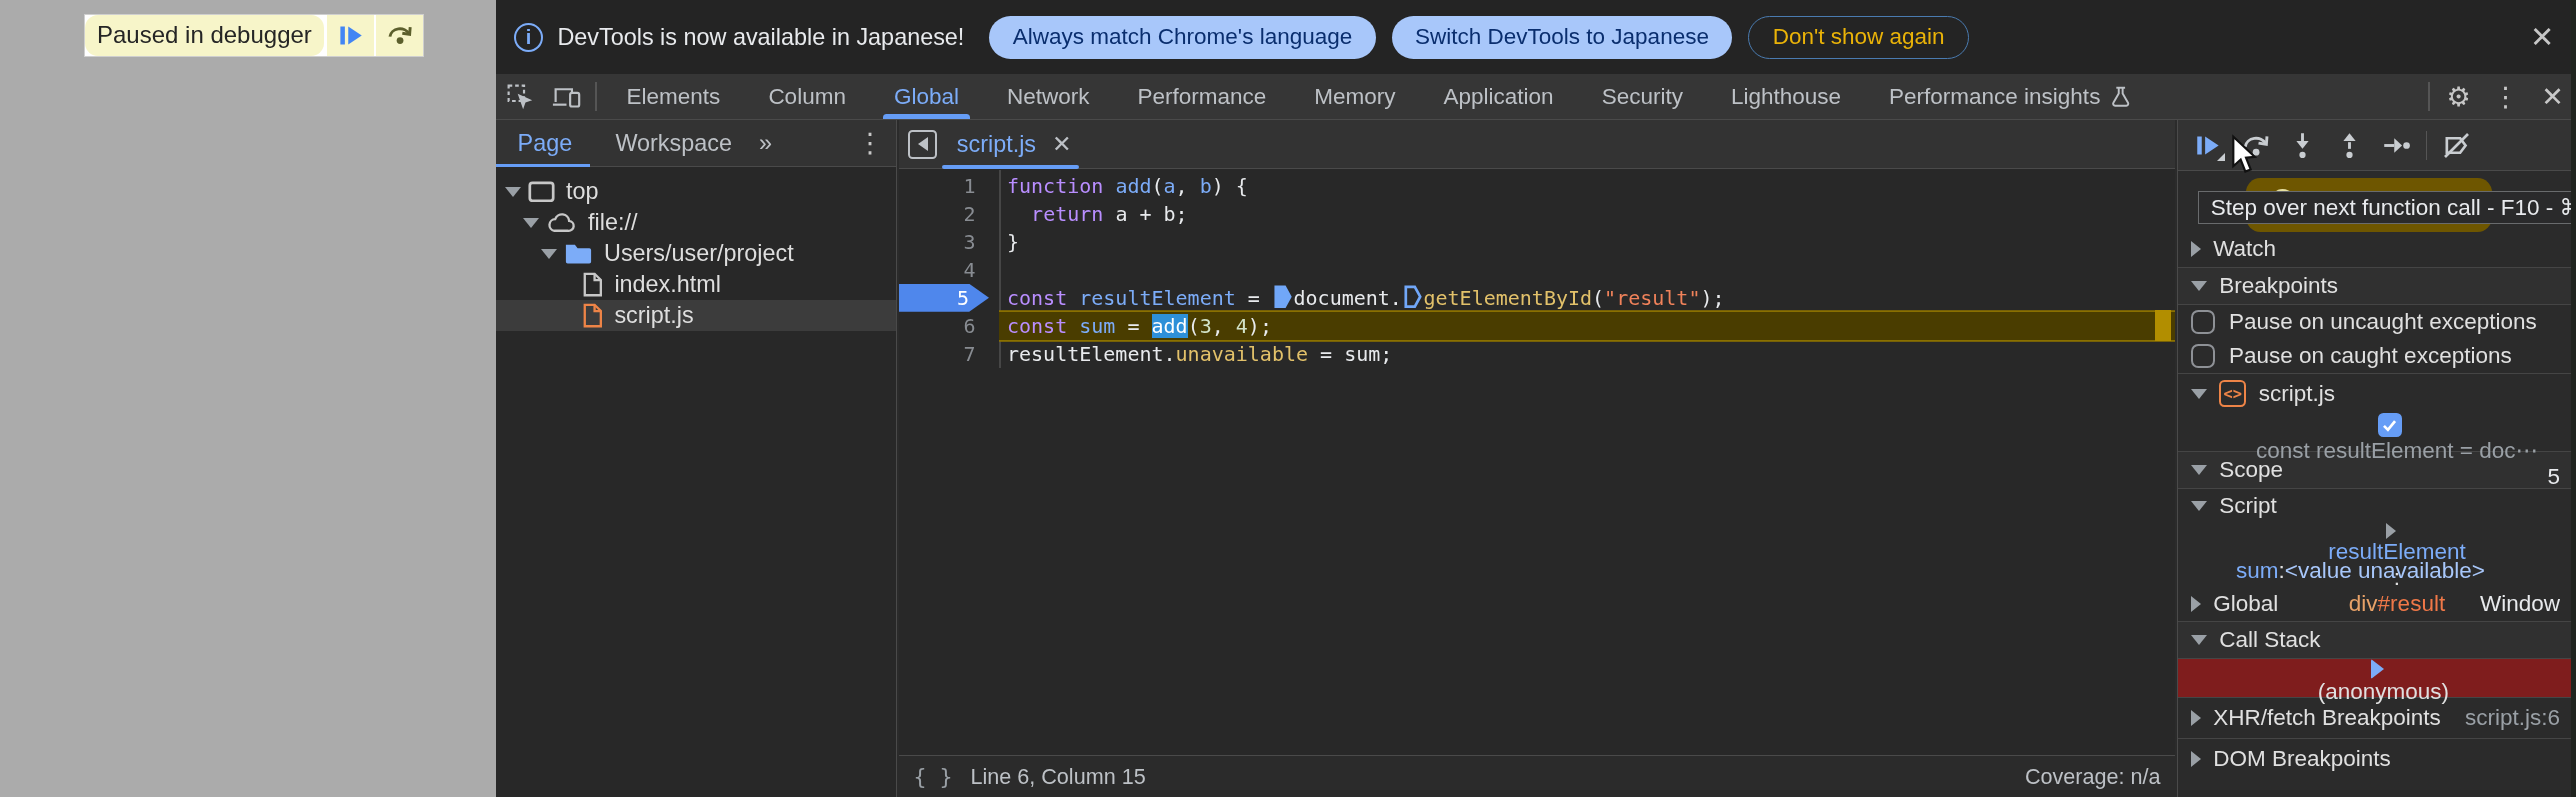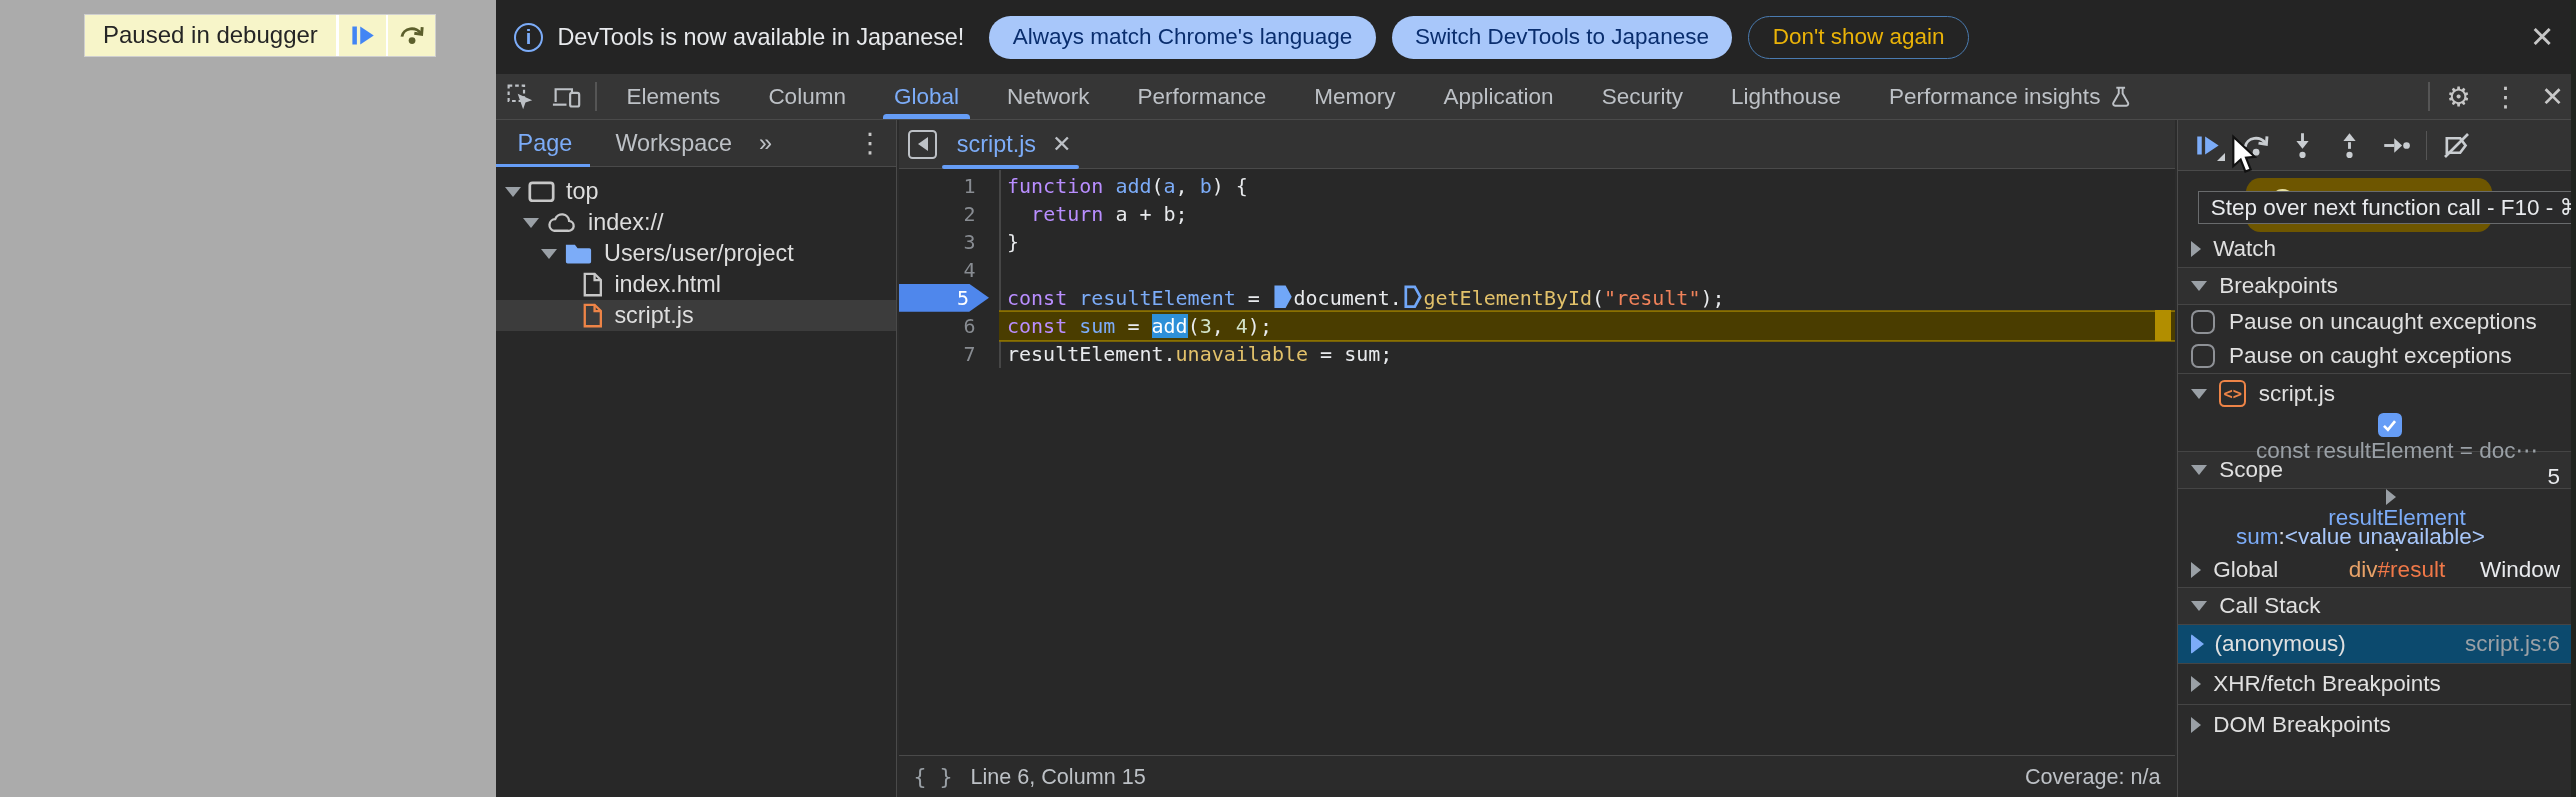--- a/index.html
+++ b/index.html
@@ -4,21 +4,21 @@
 <style>
   * { margin:0; padding:0; box-sizing:border-box; }
   html,body { width:2576px; height:797px; overflow:hidden; background:#ABABAB;
               font-family:"Liberation Sans", sans-serif; }
   #stage { position:absolute; inset:0; width:2576px; height:797px; }
 
   
   #paused-banner { position:absolute; left:84px; top:13.5px; height:43px; display:flex;
     background:#FFFFFF; border:0.9px solid #CFCFCF; }
   #paused-banner .cell { background:#F7F5C9; display:flex; align-items:center; }
-  #paused-banner .lbl { padding:0 18px; font-size:24px; color:#252525; }
+  #paused-banner .lbl { padding:0 12px; font-size:24px; color:#252525;border-radius:13px; }
   #paused-banner .ic { width:47px; justify-content:center; margin-left:2.7px; }
   #paused-banner svg { width:27px; height:27px; }
 
   
   #devtools { position:absolute; left:496px; top:0; width:2080px; height:797px; background:#2B2B2B; }
 
   .infobar { position:absolute; left:0; top:0; right:0; height:74px; background:#242424;
     display:flex; align-items:center; padding:0 21.6px 0 18px; }
   .info-icon { width:29px; height:29px; border:2.7px solid #7CACF8; border-radius:50%;
     color:#7CACF8; font-size:20px; font-weight:bold; display:flex; align-items:center; justify-content:center; flex:0 0 auto;}
@@ -99,21 +99,21 @@
   .tri-r { width:0;height:0;border-top:8px solid transparent;border-bottom:8px solid transparent;border-left:10.8px solid #9AA0A6; margin-right:12.6px; flex:0 0 auto;}
   .tri-d { width:0;height:0;border-left:8px solid transparent;border-right:8px solid transparent;border-top:10.8px solid #9AA0A6; margin-right:12.6px; flex:0 0 auto;}
   .cb { width:24px; height:24px; border:2.7px solid #8E9196; border-radius:7.2px; margin-right:14.4px; flex:0 0 auto; }
   .cb.on { background:#669DF6; border-color:#669DF6; display:flex; align-items:center; justify-content:center; }
   .jsq { width:27px; height:27px; border:2.7px solid #EE8447; border-radius:5.4px; color:#EE8447;
     font-size:15.3px; font-weight:bold; display:flex; align-items:center; justify-content:center; margin-right:12.6px;
     font-family:"DejaVu Sans Mono", monospace; }
   .indent1 { padding-left:40px;flex-direction:column; } .indent2 { padding-left:58px; }
   .gray { color:#9AA0A6; } .blue { color:#7CACF8; } .lav { color:#A8C7FA; }
   .ndtag { color:#E8A268; } .ndid { color:#F07848;margin-top:44px; }
-  .frame-row { background:#0c4a6e; }
+  .frame-row { background:#7f1d1d;flex-direction:column; }
   .arrow-blue { width:0;height:0;border-top:10px solid transparent;border-bottom:10px solid transparent;border-left:13.5px solid #7CACF8; margin-right:10.8px; border-radius:1.8px;}
   .sect-top { border-top:1.8px solid #454545; }
 
   .bubble { position:absolute; left:68px; top:58px; width:246px; height:54px; background:#6E5600; border-radius:14.4px; }
   .bubble .dot { position:absolute; left:25px; top:10.8px; width:23.4px; height:23.4px; border-radius:50%; background:#E6DFA0; }
   .tooltip { position:absolute; left:20px; top:71px; width:386px; height:33px; background:#2A2A2B;
     border:1.8px solid #696B6D; color:#E8EAED; font-size:22.5px; display:flex; align-items:center;
     padding-left:11.7px; white-space:nowrap; overflow:hidden; }
   #cursor { position:absolute; left:50px; top:14.4px; width:32px; height:43px; }
 
@@ -230,21 +230,21 @@
               </span>
               <span>top</span>
             </div>
             <div class="trow" style="padding-left: 27px;">
               <span class="tri"></span>
               <span class="ticon">
                 <svg width="31" height="23.4" viewBox="0 0 34 26" fill="none" stroke="#C7C7C7" stroke-width="2.6">
                   <path d="M9 22 a6.5 6.5 0 0 1 1-12.9 A8 8 0 0 1 25.5 11 a5.5 5.5 0 0 1-1 11 Z"></path>
                 </svg>
               </span>
-              <span>index://</span>
+              <span>file://</span>
             </div>
             <div class="trow" style="padding-left: 45px;">
               <span class="tri"></span>
               <span class="ticon">
                 <svg width="29" height="23.4" viewBox="0 0 32 26" fill="#7CACF8">
                   <path d="M2 3 h10 l3 4 h13 a2 2 0 0 1 2 2 v13 a2 2 0 0 1-2 2 H4 a2 2 0 0 1-2-2 Z"></path>
                 </svg>
               </span>
               <span>Users/user/project</span>
             </div>
@@ -397,20 +397,24 @@
                   <path d="M5 12.5 L10 17.5 L19 6.5"></path>
                 </svg>
               </span>
               <span class="gray">const resultElement = doc⋯</span>
               <span class="rt" style="color: rgb(232, 234, 237);">5</span>
             </div>
             <div class="drow hdr">
               <span class="tri-d"></span>
               <span>Scope</span>
             </div>
+            <div class="drow" style="height: 34px;">
+              <span class="tri-d"></span>
+              <span>Script</span>
+            </div>
             <div class="drow indent1" style="height: 32px;">
               <span class="tri-r"></span>
               <span class="blue">resultElement</span>
               <span>: </span>
               <span><span class="ndtag">div</span><span class="ndid">#result</span></span>
             </div>
             <div class="drow indent2" style="height: 32px;">
               <span class="blue">sum</span>
               <span>: </span>
               <span class="lav">&lt;value unavailable&gt;</span>

